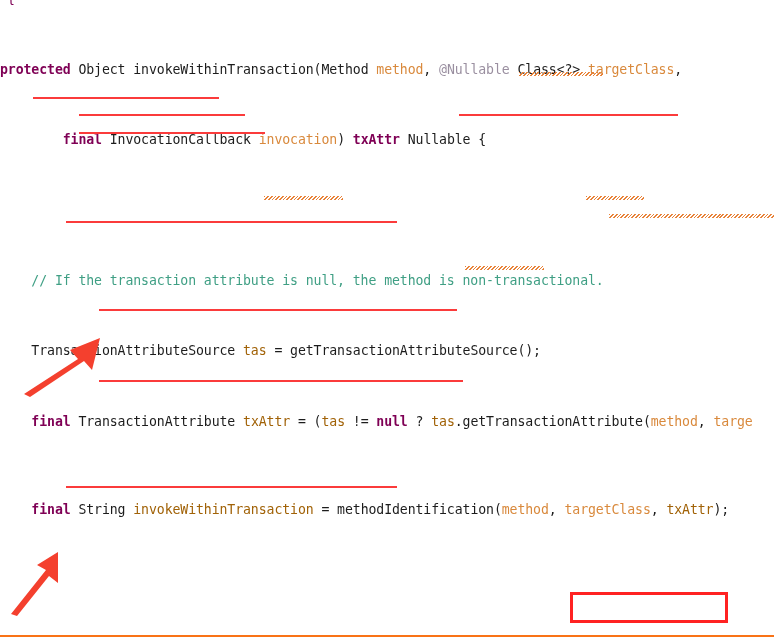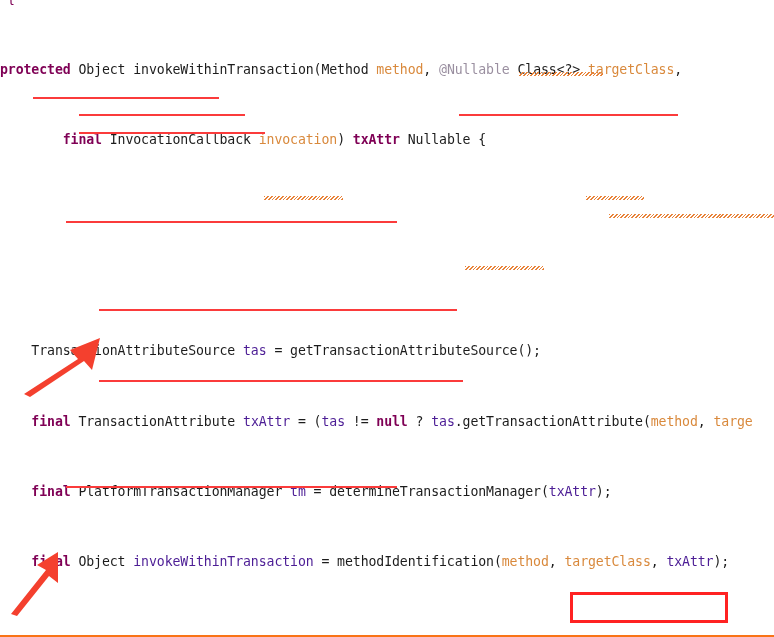--- a/index.html
+++ b/index.html
@@ -33,21 +33,21 @@
   .ln {
     height: 17.6px;
     white-space: pre;
     overflow: hidden;
   }
   
   .kw   { color: #7f0055; font-weight: bold; }
   .pln  { color: #1c1c1c; }
   .cmt  { color: #3f9f84; }
   .par  { color: #d9893c; }
-  .loc  { color: #4c1d95; }
+  .loc  { color: #a16207; }
   .ann  { color: #9a8fa0; }
 
   
   .u {
     position: absolute;
     height: 2px;
     background: #fb3b3b;
   }
   .sq {
     position: absolute;
@@ -83,29 +83,28 @@
   <div class="topclip">{</div>
 
   <div id="code">
 
     <div class="ln" style="margin-top:8px;"><span class="kw">protected</span><span class="pln"> Object invokeWithinTransaction(Method </span><span class="par">method</span><span class="pln">, </span><span class="ann">@Nullable</span><span class="pln"> Class&lt;?&gt; </span><span class="par">targetClass</span><span class="pln">,</span></div>
 
     <div class="ln"><span class="pln">        </span><span class="kw">final</span><span class="pln"> InvocationCallback </span><span class="par">invocation</span><span class="pln">) </span><span class="kw">txAttr</span><span class="pln"> Nullable {</span></div>
 
     <div class="ln"><span class="pln"> </span></div>
 
-    <div class="ln"><span class="pln">    </span></div>
+    <div class="ln"><span class="pln">    </span><span class="cmt">// If the transaction attribute is null, the method is non-transactional.</span></div>
 
     <div class="ln"><span class="pln">    TransactionAttributeSource </span><span class="loc">tas</span><span class="pln"> = getTransactionAttributeSource();</span></div>
 
     <div class="ln"><span class="pln">    </span><span class="kw">final</span><span class="pln"> TransactionAttribute </span><span class="loc">txAttr</span><span class="pln"> = (</span><span class="loc">tas</span><span class="pln"> != </span><span class="kw">null</span><span class="pln"> ? </span><span class="loc">tas</span><span class="pln">.getTransactionAttribute(</span><span class="par">method</span><span class="pln">, </span><span class="par">targe</span></div>
 
-    <div class="ln"><span class="pln">    </span><span class="kw">final</span><span class="pln"> PlatformTransactionManager </span><span class="loc">tm</span><span class="pln"> = determineTransactionManager(</span><span class="loc">txAttr</span><span class="pln">);</span></div>
 
-    <div class="ln"><span class="pln">    </span><span class="kw">final</span><span class="pln"> Object </span><span class="loc">invokeWithinTransaction</span><span class="pln"> = methodIdentification(</span><span class="par">method</span><span class="pln">, </span><span class="par">targetClass</span><span class="pln">, </span><span class="loc">txAttr</span><span class="pln">);</span></div>
+    <div class="ln"><span class="pln">    </span><span class="kw">final</span><span class="pln"> String </span><span class="loc">invokeWithinTransaction</span><span class="pln"> = methodIdentification(</span><span class="par">method</span><span class="pln">, </span><span class="par">targetClass</span><span class="pln">, </span><span class="loc">txAttr</span><span class="pln">);</span></div>
 
     <div class="ln"><span class="pln"> </span></div>
 
     
 
     
 
     
 
     

